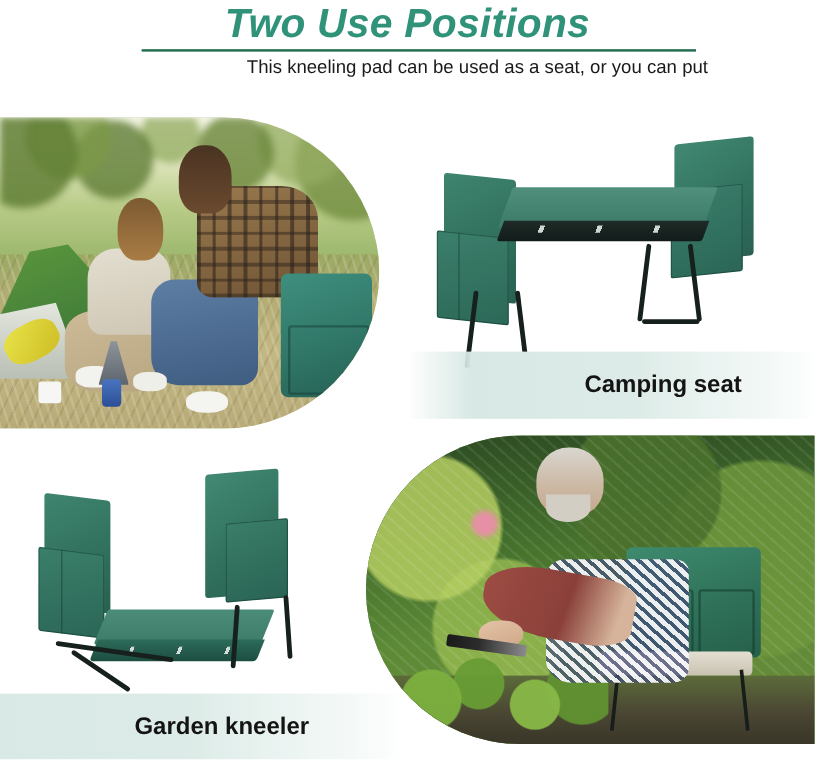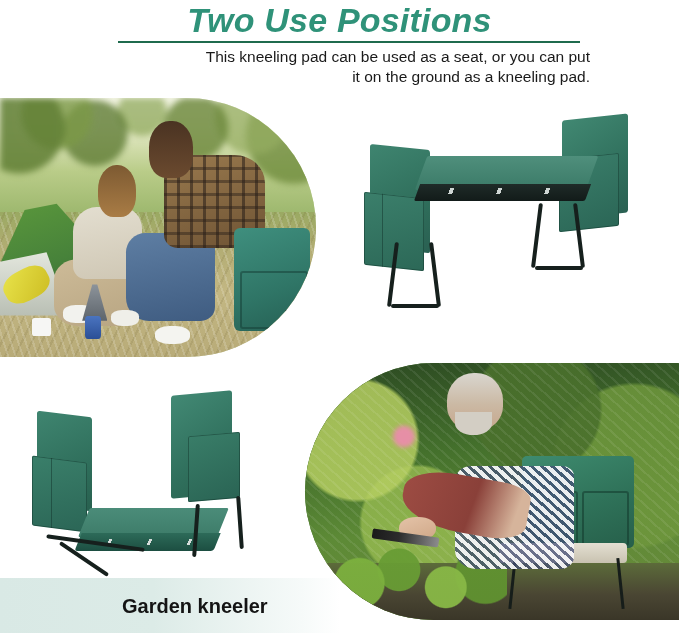--- a/index.html
+++ b/index.html
@@ -64,21 +64,21 @@
   }
   .band-kneeler{
     left:0px;top:578px;width:340px;
     background:linear-gradient(90deg,#d9e9e5 0%,#dcebe7 45%,rgba(228,240,237,0.35) 88%,rgba(255,255,255,0) 100%);
   }
   .band-label{
     position:absolute;top:50%;transform:translateY(-50%);
     font-size:20px;font-weight:bold;color:#141414;white-space:nowrap;
   }
   .band-camping .band-label{left:148px;}
-  .band-kneeler .band-label{left:122px;}
+  .band-kneeler .band-label{left:112px;}
 
   
   .scene{position:absolute;inset:0;}
 
   
   .cs-sky{position:absolute;left:0;top:0;width:100%;height:46%;
     background:linear-gradient(180deg,#f2f4e2 0%,#dfe6bf 30%,#b9cc88 62%,#9bb66c 100%);}
   .cs-trees{position:absolute;left:0;top:0;width:100%;height:52%;
     background:
       radial-gradient(circle at 6% 22%, rgba(96,126,52,.85) 0 14%, transparent 15%),
@@ -249,21 +249,20 @@
 </head>
 <body>
 
 <div class="stage">
 
   <div class="header">
     <div class="title">Two Use Positions</div>
     <div class="rule"></div>
     <div class="subtitle">
       <div>This kneeling pad can be used as a seat, or you can put</div>
-      <div>it on the ground as a kneeling pad.</div>
     </div>
   </div>
 
   <div class="panel photo-camping">
     <div class="scene">
       <div class="cs-sky"></div>
       <div class="cs-trees"></div>
       <div class="cs-ground"></div>
       <div class="cs-tent"></div>
       <div class="cs-tent-in"></div>
@@ -298,20 +297,23 @@
       <div class="ps-rivets"></div>
       <div class="ps-legL1"></div>
       <div class="ps-legL2"></div>
       <div class="ps-legLft"></div>
       <div class="ps-legR1"></div>
       <div class="ps-legR2"></div>
       <div class="ps-legRft"></div>
     </div>
   </div>
 
+  <div class="band band-camping">
+    <span class="band-label">Camping seat</span>
+  </div>
 
   <div class="product prod-kneel">
     <div class="prodwrap">
       <div class="pk-backL"></div>
       <div class="pk-pocketL"></div>
       <div class="pk-backR"></div>
       <div class="pk-pocketR"></div>
       <div class="pk-padtop"></div>
       <div class="pk-padside"></div>
       <div class="pk-rivets"></div>

